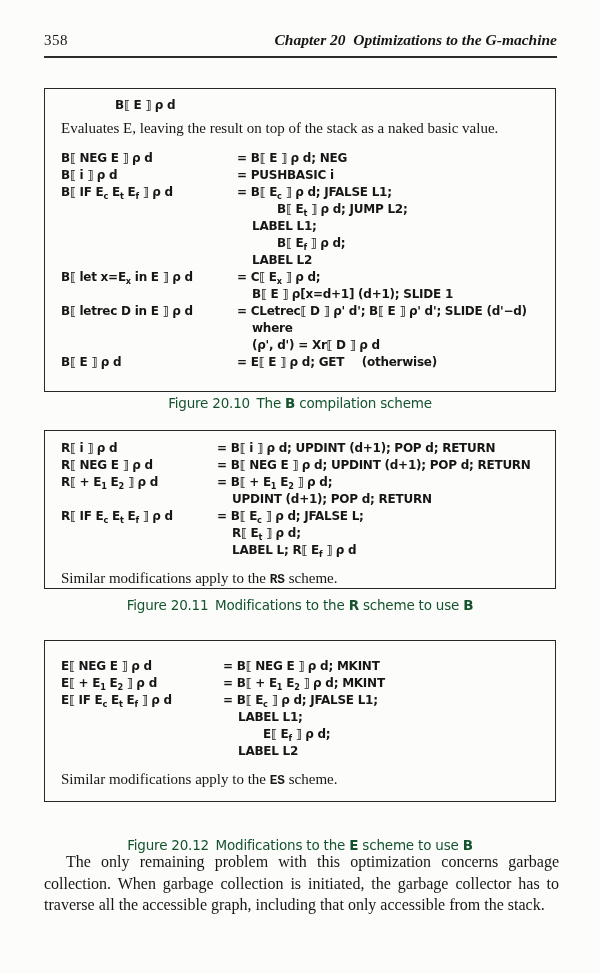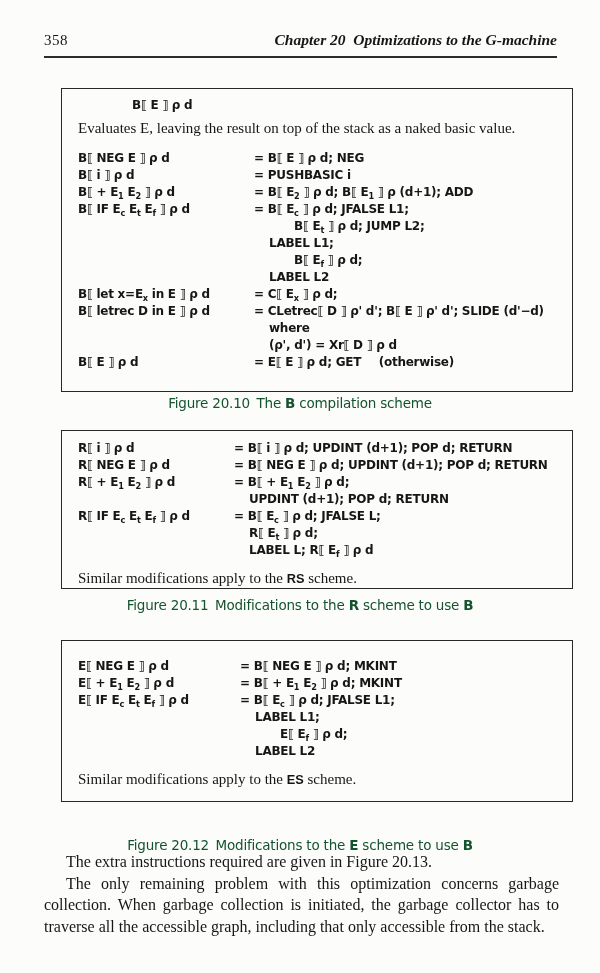--- a/index.html
+++ b/index.html
@@ -9,21 +9,21 @@
     font-family:"Liberation Serif",serif;
     overflow:hidden;
   }
   
   .hdr{position:absolute;top:31px;left:44px;right:43px;display:flex;justify-content:space-between;align-items:baseline;}
   .pagenum{font-size:15px;letter-spacing:0.5px;}
   .chaptitle{font-size:15.5px;font-style:italic;font-weight:bold;}
   .hrule{position:absolute;top:56px;left:44px;right:43px;border-top:2.5px solid #2e2c2a;}
   
   .figbox{
-    position:absolute;left:61px;width:512px;box-sizing:border-box;
+    position:absolute;left:44px;width:512px;box-sizing:border-box;
     border:1.5px solid #2a2826;background:transparent;
   }
   #box1{top:88px;height:304px;padding:8px 4px 0 16px;}
   #box2{top:430px;height:159px;padding:9px 4px 0 16px;}
   #box3{top:640px;height:162px;padding:17px 4px 0 16px;}
   
   .code{
     font-family:"DejaVu Sans",sans-serif;font-weight:bold;
     font-size:12px;line-height:17px;letter-spacing:-0.25px;
     white-space:nowrap;
@@ -31,21 +31,21 @@
   .sig{padding-left:54px;margin-bottom:2px;}
   .desc{font-size:15px;line-height:20px;margin:4px 0 12px;}
   .rline{display:flex;}
   .lhs{flex:0 0 auto;}
   .w1 .lhs{width:176px;}
   .w2 .lhs{width:156px;}
   .w3 .lhs{width:162px;}
   .rhs.i1{padding-left:15px;}
   .rhs.i2{padding-left:40px;}
   .note{font-size:15px;line-height:20px;margin-top:9px;}
-  .note b{font-family:Liberation Sans, sans-serif;font-size:0.85em;letter-spacing:0;}
+  .note b{font-family:Liberation Mono, monospace;font-size:0.85em;letter-spacing:0;}
   sub{font-size:0.68em;line-height:0;}
   
   .caption{
     position:absolute;left:0;width:100%;text-align:center;
     font-family:"DejaVu Sans",sans-serif;font-size:13.5px;
     letter-spacing:-0.2px;color:#14532d;
   }
   #cap1{top:395px;}
   #cap2{top:597px;}
   #cap3{top:837px;}
@@ -72,24 +72,20 @@
     <div class="desc" style="font-family:'Liberation Serif',serif;font-weight:normal;letter-spacing:0;white-space:normal">Evaluates E, leaving the result on top of the stack as a naked basic value.</div>
     <div class="rline">
         <span class="lhs">B⟦ NEG E ⟧ ρ d</span>
         <span class="rhs">= B⟦ E ⟧ ρ d; NEG</span>
       </div>
     <div class="rline">
         <span class="lhs">B⟦ i ⟧ ρ d</span>
         <span class="rhs">= PUSHBASIC i</span>
       </div>
     <div class="rline">
-        <span class="lhs">B⟦ + E<sub>1</sub> E<sub>2</sub> ⟧ ρ d</span>
-        <span class="rhs">= B⟦ E<sub>2</sub> ⟧ ρ d; B⟦ E<sub>1</sub> ⟧ ρ (d+1); ADD</span>
-      </div>
-    <div class="rline">
         <span class="lhs">B⟦ IF E<sub>c</sub> E<sub>t</sub> E<sub>f</sub> ⟧ ρ d</span>
         <span class="rhs">= B⟦ E<sub>c</sub> ⟧ ρ d; JFALSE L1;</span>
       </div>
     <div class="rline">
         <span class="lhs"></span>
         <span class="rhs i2">B⟦ E<sub>t</sub> ⟧ ρ d; JUMP L2;</span>
       </div>
     <div class="rline">
         <span class="lhs"></span>
         <span class="rhs i1">LABEL L1;</span>
@@ -98,20 +94,24 @@
         <span class="lhs"></span>
         <span class="rhs i2">B⟦ E<sub>f</sub> ⟧ ρ d;</span>
       </div>
     <div class="rline">
         <span class="lhs"></span>
         <span class="rhs i1">LABEL L2</span>
       </div>
     <div class="rline">
         <span class="lhs">B⟦ let x=E<sub>x</sub> in E ⟧ ρ d</span>
         <span class="rhs">= C⟦ E<sub>x</sub> ⟧ ρ d;</span>
+      </div>
+    <div class="rline">
+        <span class="lhs"></span>
+        <span class="rhs i1">B⟦ E ⟧ ρ[x=d+1] (d+1); SLIDE 1</span>
       </div>
     <div class="rline">
         <span class="lhs">B⟦ letrec D in E ⟧ ρ d</span>
         <span class="rhs">= CLetrec⟦ D ⟧ ρ' d'; B⟦ E ⟧ ρ' d'; SLIDE (d'−d)</span>
       </div>
     <div class="rline">
         <span class="lhs"></span>
         <span class="rhs i1">where</span>
       </div>
     <div class="rline">
@@ -181,17 +181,16 @@
       </div>
     <div class="rline">
         <span class="lhs"></span>
         <span class="rhs i1">LABEL L2</span>
       </div>
     <div class="note" style="font-family:'Liberation Serif',serif;font-weight:normal;letter-spacing:0;white-space:normal">Similar modifications apply to the <b>ES</b> scheme.</div>
   </div>
   <div class="caption" id="cap3">Figure 20.12 Modifications to the <b>E</b> scheme to use <b>B</b></div>
 
   <div class="bodytext">
-    <p>The extra instructions required are given in Figure 20.13.</p>
     <p>The only remaining problem with this optimization concerns garbage collection. When garbage collection is initiated, the garbage collector has to traverse all the accessible graph, including that only accessible from the stack.</p>
   </div>
 
 </div>
 
 </body></html>

